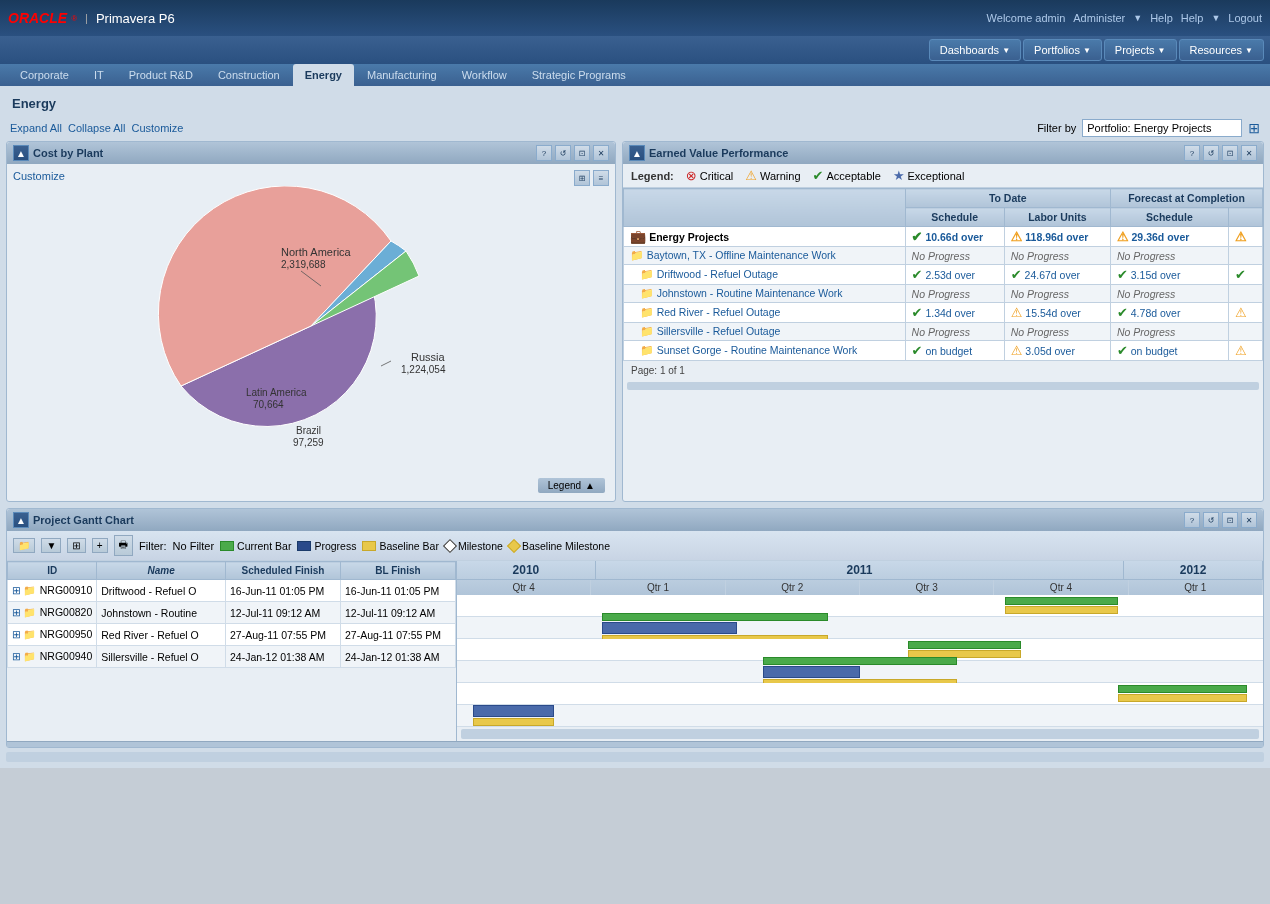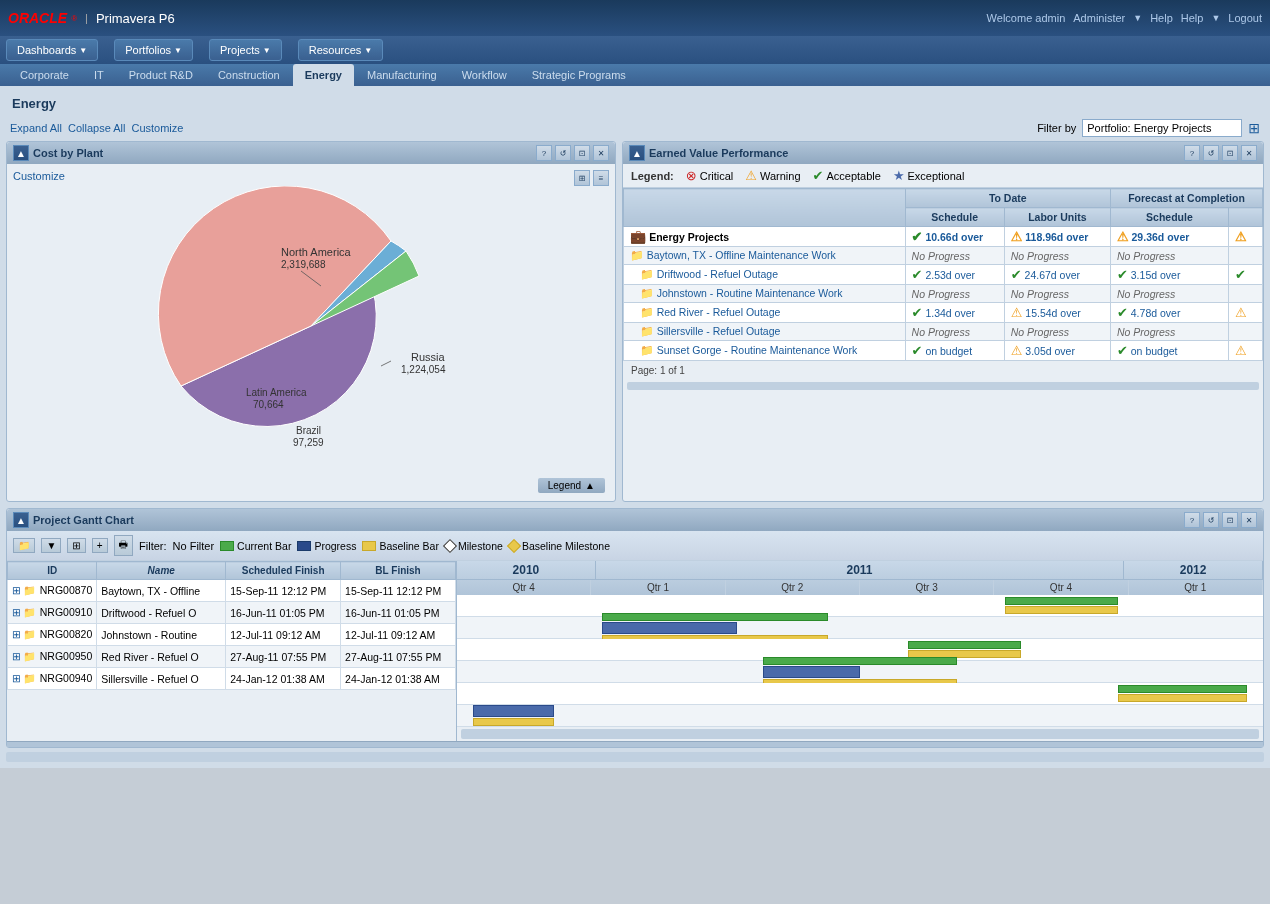--- a/index.html
+++ b/index.html
@@ -13,21 +13,21 @@
     }
     .logo { display: flex; align-items: center; gap: 4px; }
     .logo-oracle { color: #ff0000; font-weight: bold; font-size: 14px; font-style: italic; }
     .logo-text { color: #fff; font-size: 13px; }
     .top-nav-right { display: flex; align-items: center; gap: 8px; color: #cde; font-size: 11px; }
     .top-nav-right span { color: #adc8e8; cursor: pointer; }
 
     
     .main-nav {
       background: linear-gradient(to bottom, #3a6090, #2a5080);
-      display: flex; align-items: center; padding: 3px 6px; gap: 16px;
+      display: flex; align-items: center; padding: 3px 6px; gap: 2px; justify-content: flex-end;
     }
     .nav-btn {
       background: linear-gradient(to bottom, #4a7aaa, #3a6090);
       border: 1px solid #5a8aba; color: #fff; padding: 4px 10px; border-radius: 3px;
       cursor: pointer; font-size: 11px; display: flex; align-items: center; gap: 3px;
     }
     .nav-btn .arrow { font-size: 8px; }
 
     
     .tab-nav {
@@ -485,26 +485,20 @@
           <thead>
             <tr>
               <th style="width:80px;">ID</th>
               <th style="width:140px;font-style:italic;">Name</th>
               <th style="width:120px;">Scheduled Finish</th>
               <th style="width:120px;">BL Finish</th>
             </tr>
           </thead>
           <tbody>
             <tr>
-              <td><span class="gantt-row-expand">⊞</span> <span>📁</span> NRG00870</td>
-              <td>Baytown, TX - Offline</td>
-              <td>15-Sep-11  12:12 PM</td>
-              <td>15-Sep-11  12:12 PM</td>
-            </tr>
-            <tr>
               <td><span class="gantt-row-expand">⊞</span> <span>📁</span> NRG00910</td>
               <td>Driftwood - Refuel O</td>
               <td>16-Jun-11  01:05 PM</td>
               <td>16-Jun-11  01:05 PM</td>
             </tr>
             <tr>
               <td><span class="gantt-row-expand">⊞</span> <span>📁</span> NRG00820</td>
               <td>Johnstown - Routine</td>
               <td>12-Jul-11  09:12 AM</td>
               <td>12-Jul-11  09:12 AM</td>

